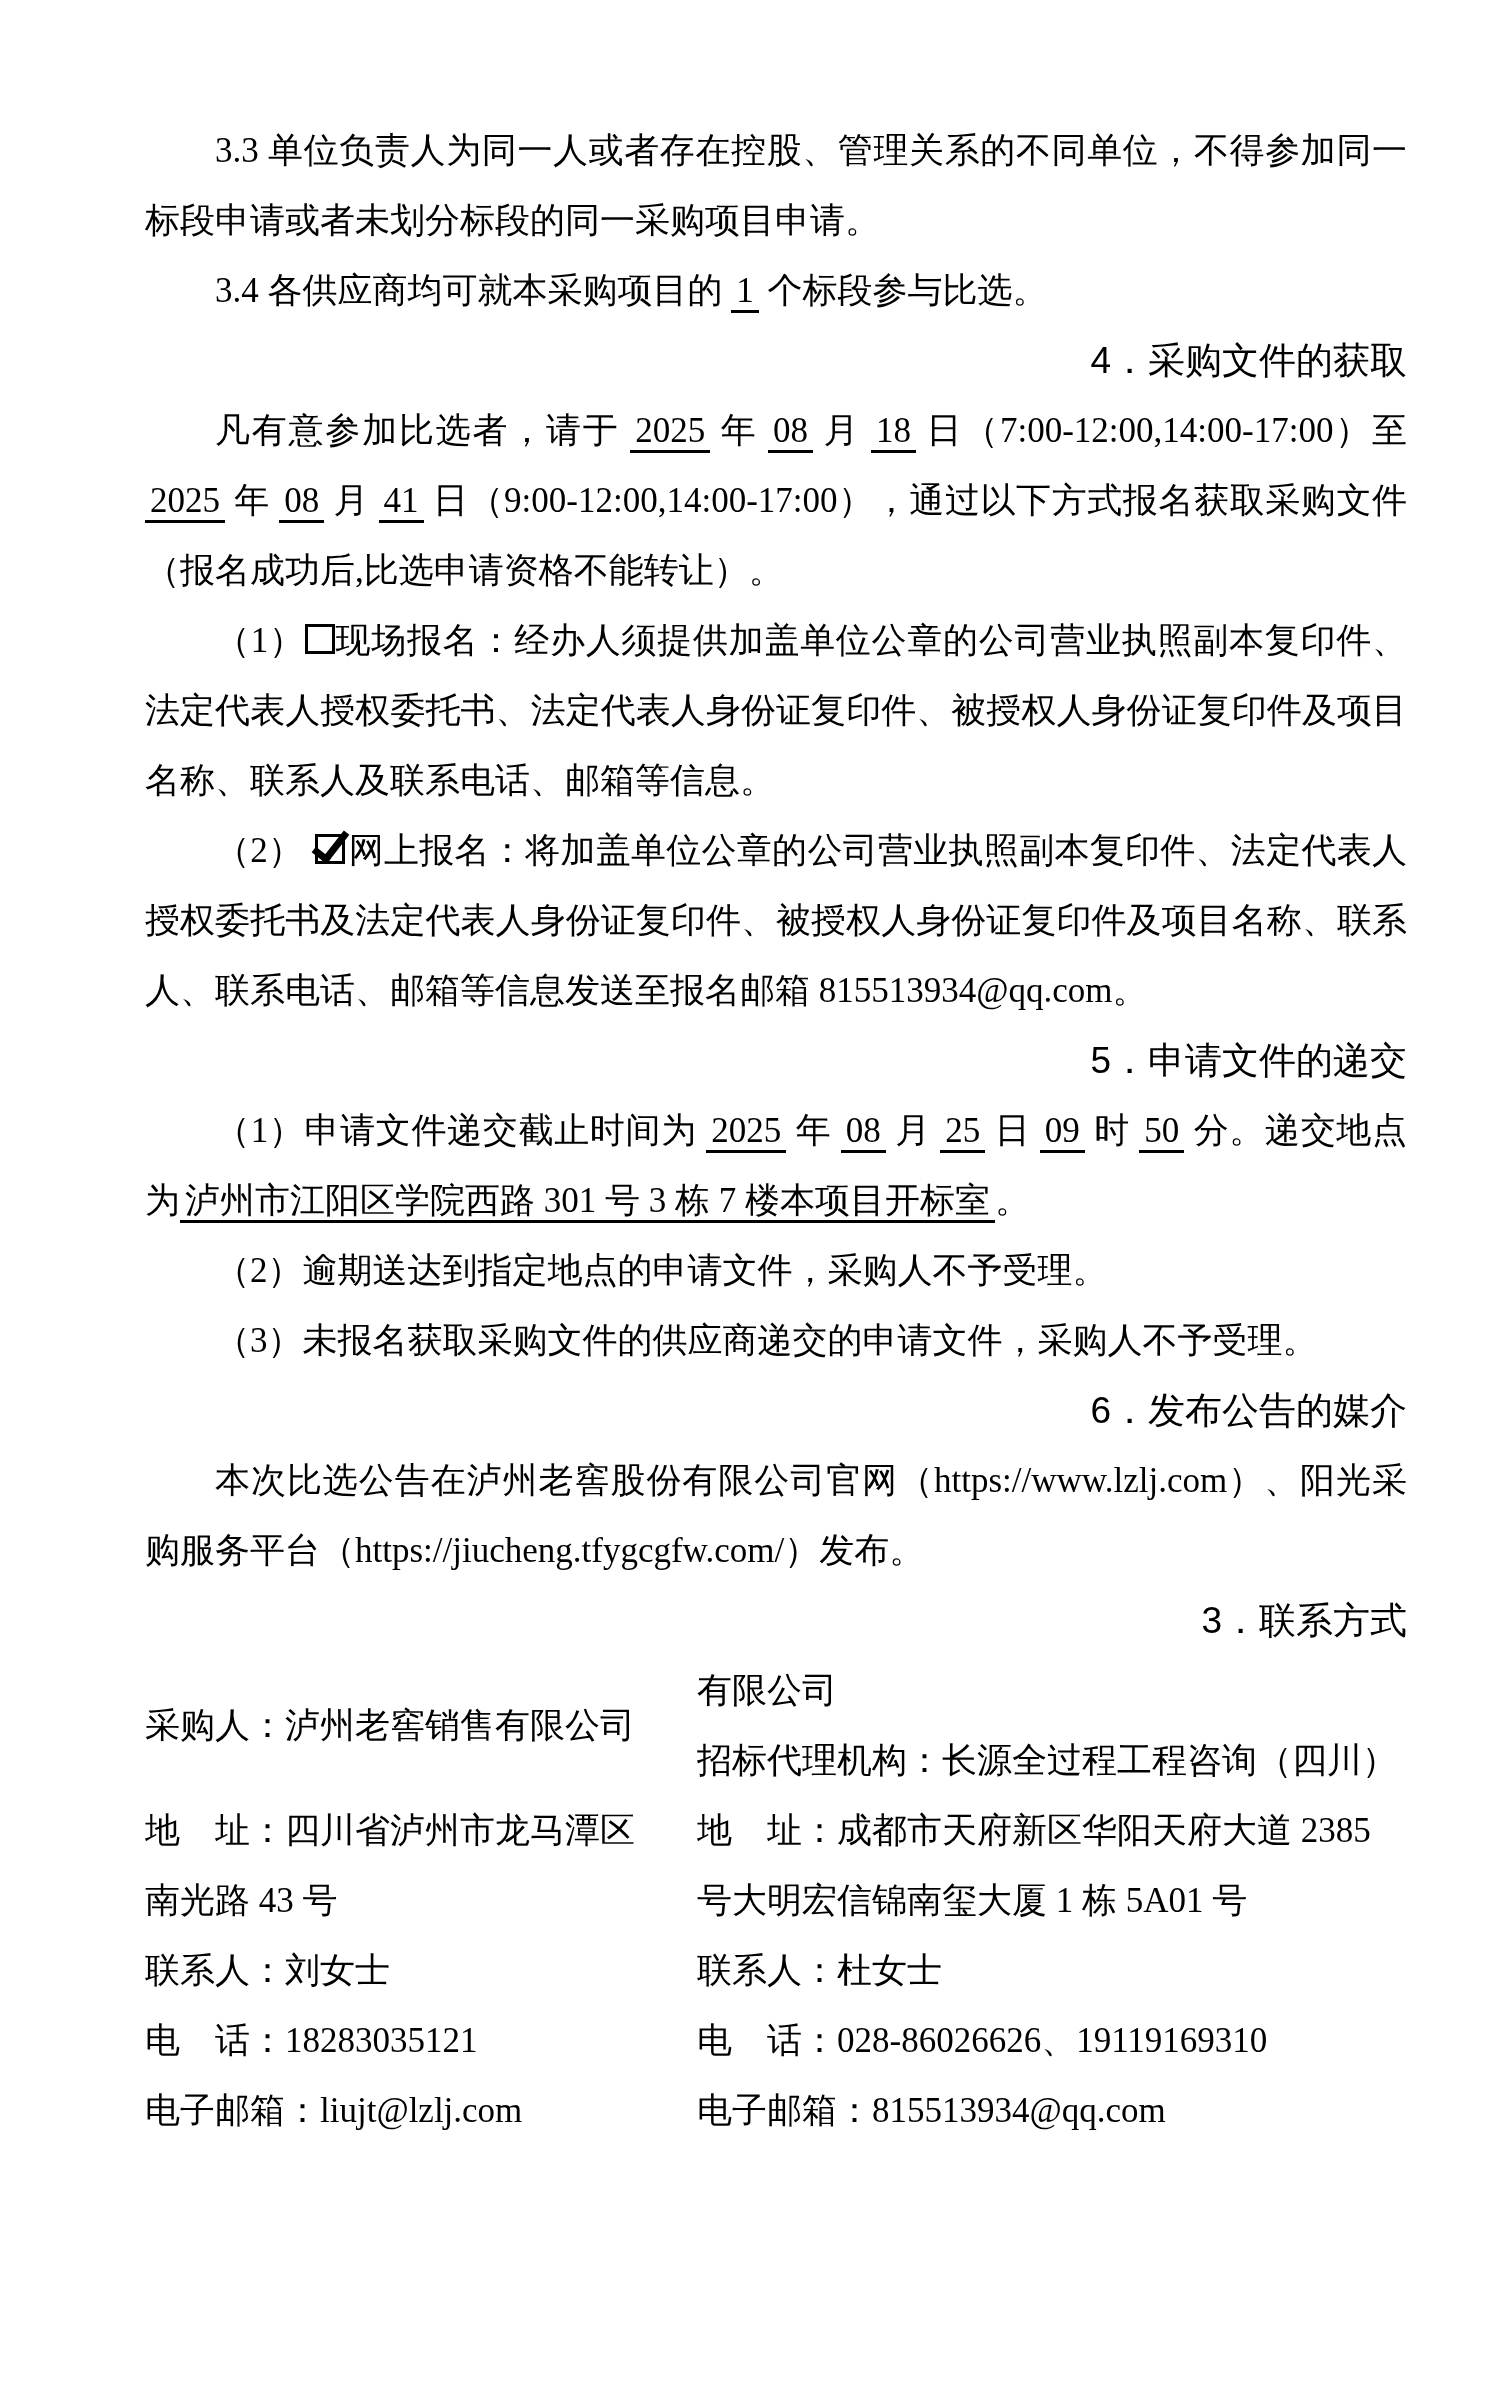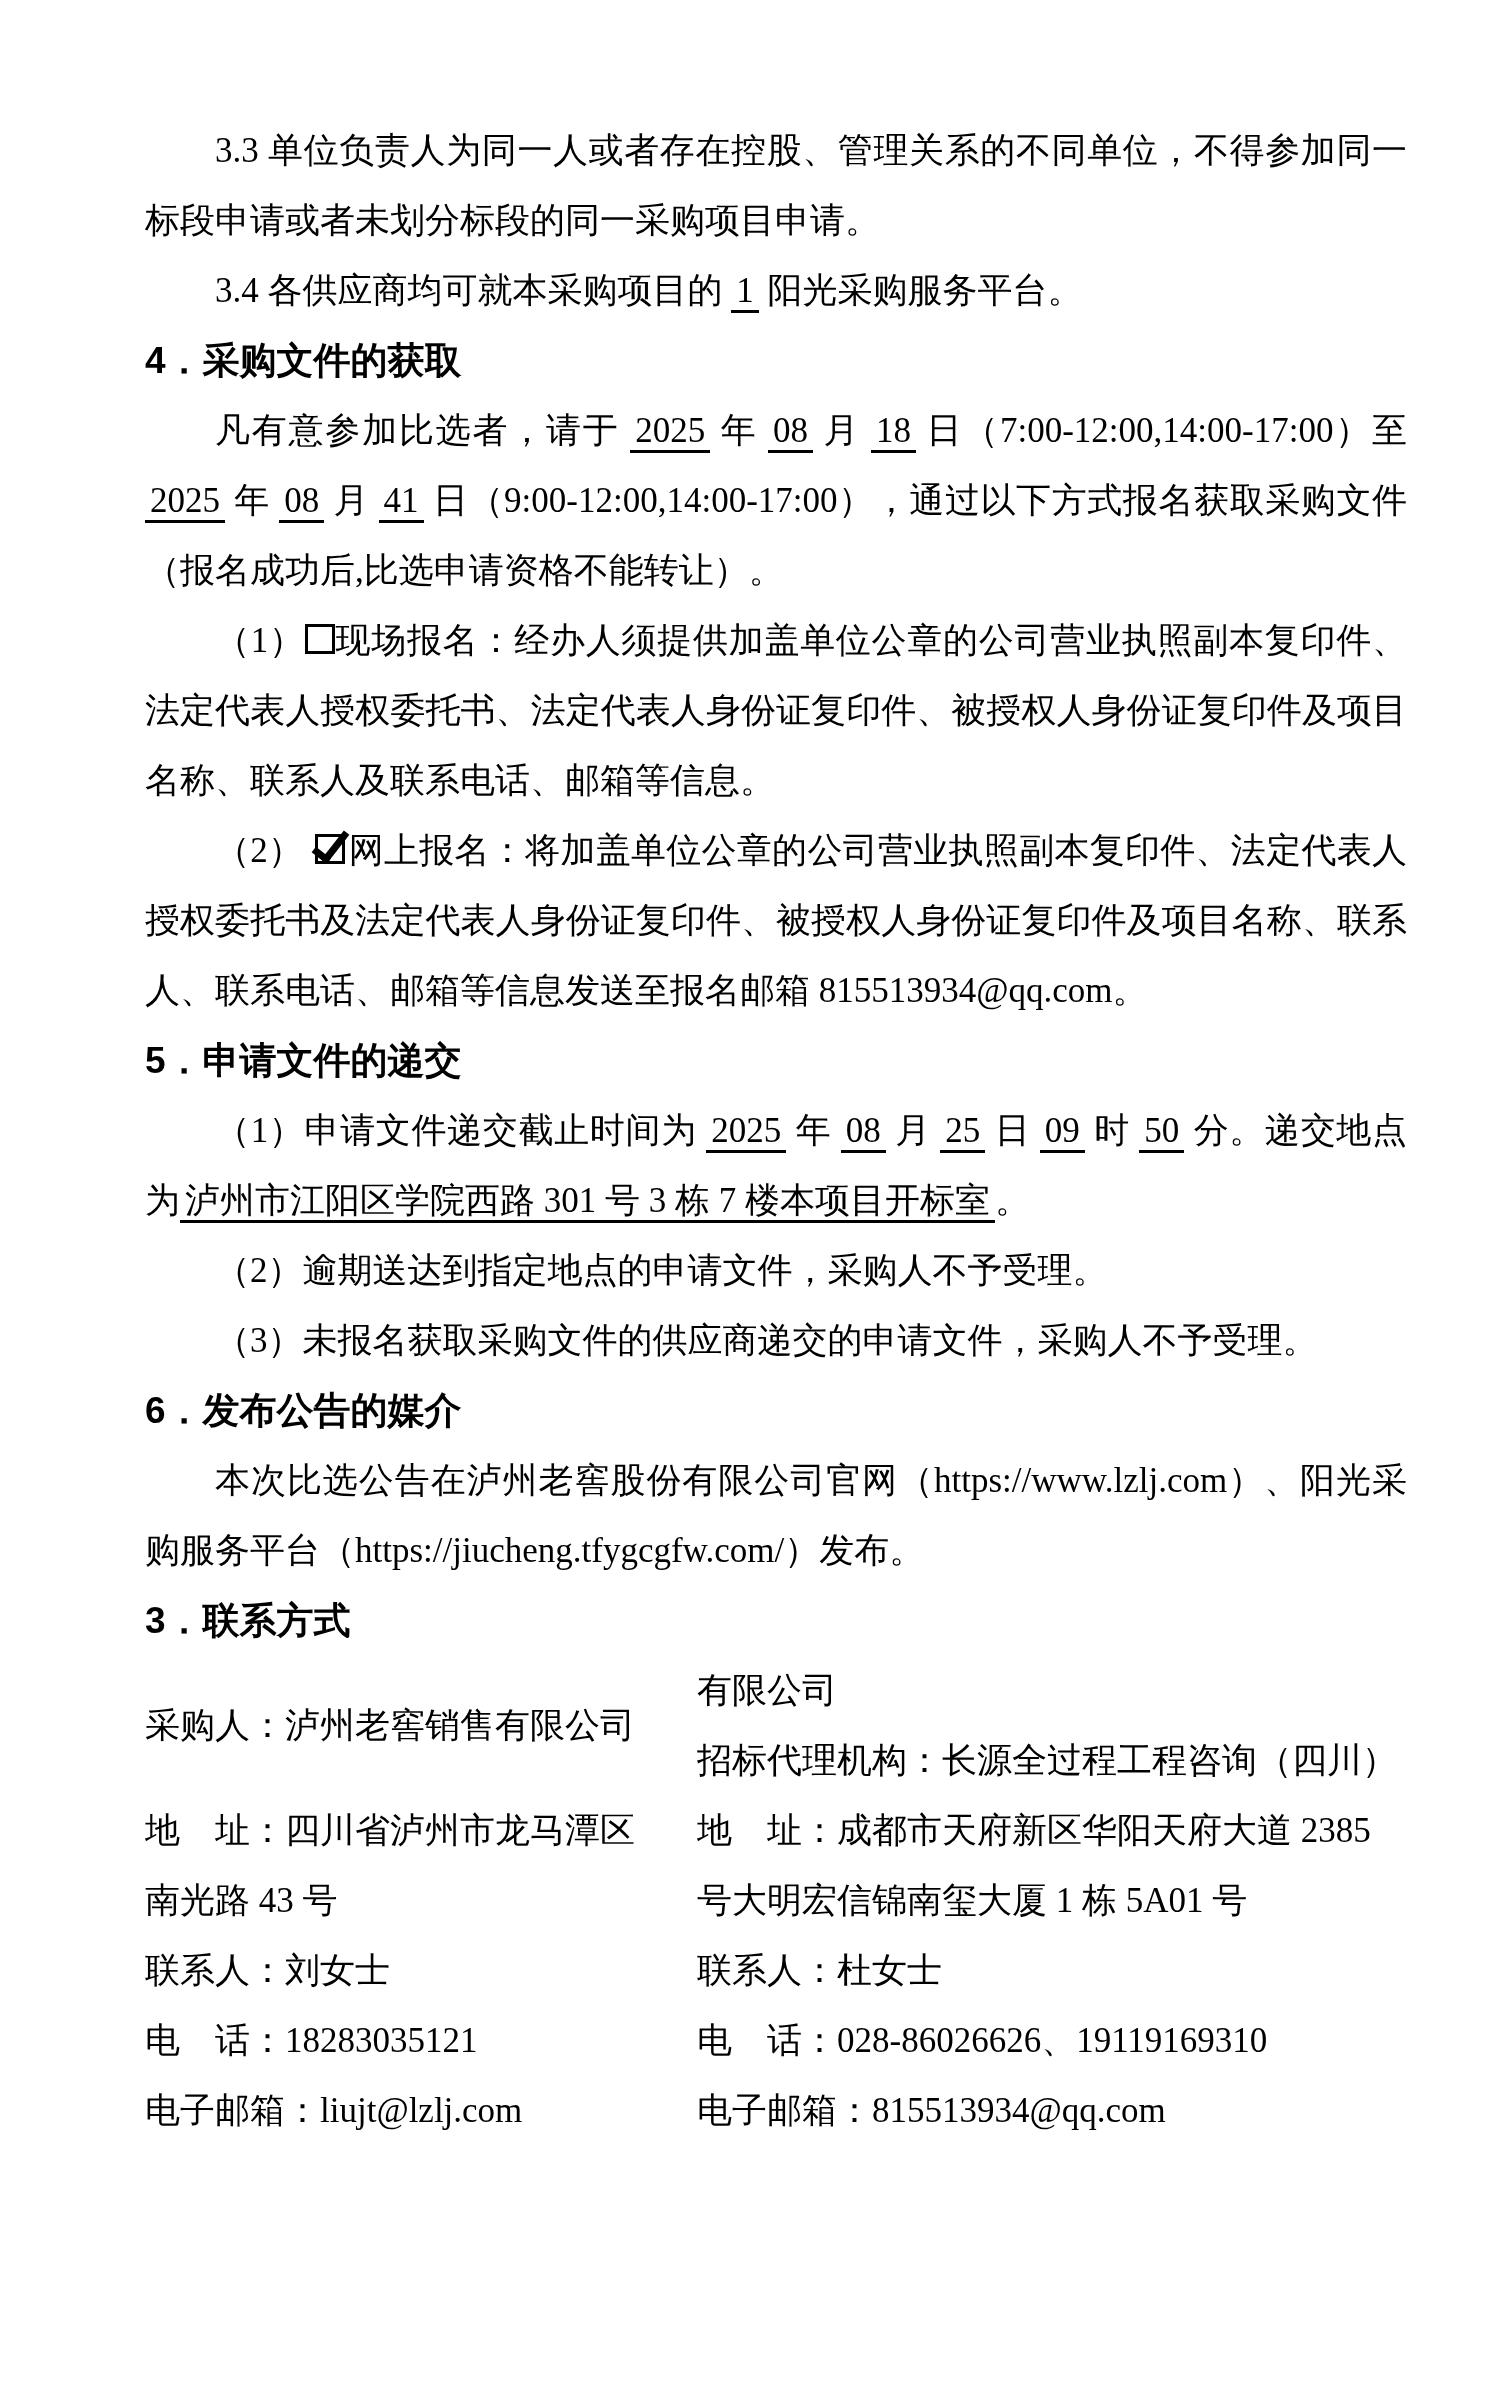--- a/index.html
+++ b/index.html
@@ -11,21 +11,21 @@
   }
   .page { position:relative; width:1500px; height:2400px; background:#fff;border-radius:16px; }
   .content {
     position:absolute; left:145px; top:116px; width:1262px;
     font-size:35px; line-height:70px;
     text-align:justify;
   }
   p, h2 { margin:0; padding:0; }
   .indent { text-indent:70px; }
   h2 {
-    font-size:37px; font-weight:bold; text-align:left;
+    font-size:37px; font-weight:normal; text-align:right;
     font-family:"Liberation Sans","DejaVu Sans",sans-serif;
     line-height:70px;
   }
   .u { border-bottom:3px solid #000; padding:0 5px; }
   .cbx {
     display:inline-block; box-sizing:border-box;
     width:30px; height:30px; border:3px solid #000;
     vertical-align:-2px; background:#fff;
   }
   .cbx.checked { position:relative; margin-left:12px; margin-right:3px; }
@@ -42,21 +42,21 @@
   .cline { line-height:70px; }
 </style>
 </head>
 <body>
 
 <div class="page">
   <div class="content">
 
     <p class="indent"><span>3.3 单位负责人为同一人或者存在控股、管理关系的不同单位，不得参加同一标段申请或者未划分标段的同一采购项目申请。</span></p>
 
-    <p class="indent"><span>3.4 各供应商均可就本采购项目的 </span><span class="u">1</span><span> 阳光采购服务平台。</span></p>
+    <p class="indent"><span>3.4 各供应商均可就本采购项目的 </span><span class="u">1</span><span> 个标段参与比选。</span></p>
 
     <h2>4．采购文件的获取</h2>
 
     <p class="indent"><span>凡有意参加比选者，请于 </span><span class="u">2025</span><span> 年 </span><span class="u">08</span><span> 月 </span><span class="u">18</span><span> 日（7:00-12:00,14:00-17:00）至 </span><span class="u">2025</span><span> 年 </span><span class="u">08</span><span> 月 </span><span class="u">41</span><span> 日（9:00-12:00,14:00-17:00），通过以下方式报名获取采购文件（报名成功后,比选申请资格不能转让）。</span></p>
 
     <p class="indent"><span>（1）</span><span class="cbx"></span><span>现场报名：经办人须提供加盖单位公章的公司营业执照副本复印件、法定代表人授权委托书、法定代表人身份证复印件、被授权人身份证复印件及项目名称、联系人及联系电话、邮箱等信息。</span></p>
 
     <p class="indent"><span>（2）</span><span class="cbx checked"></span><span>网上报名：将加盖单位公章的公司营业执照副本复印件、法定代表人授权委托书及法定代表人身份证复印件、被授权人身份证复印件及项目名称、联系人、联系电话、邮箱等信息发送至报名邮箱 815513934@qq.com。</span></p>
 
     <h2>5．申请文件的递交</h2>

